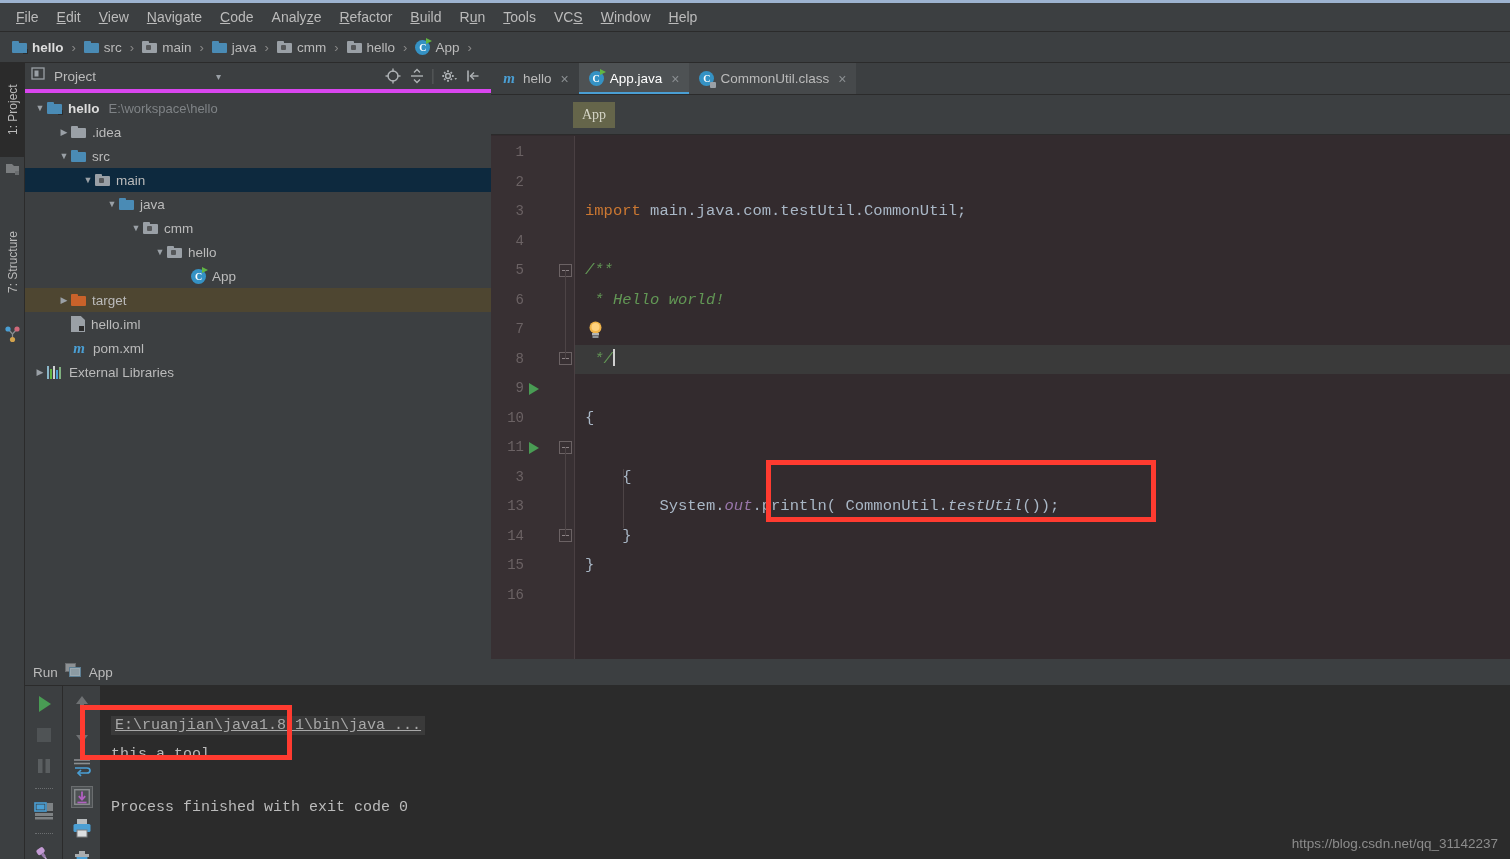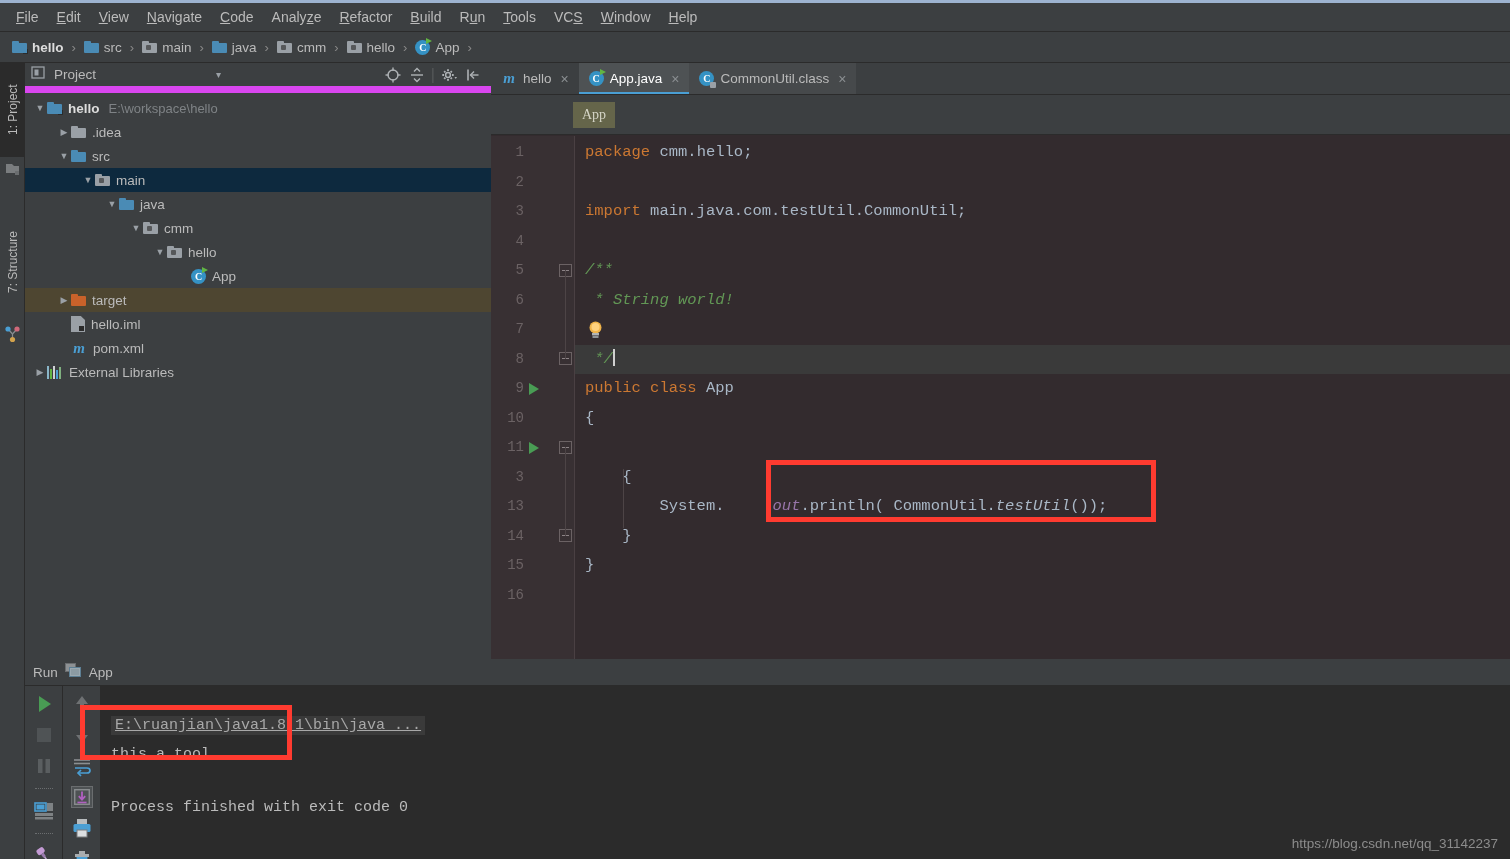--- a/index.html
+++ b/index.html
@@ -108,21 +108,21 @@
     position:absolute; left:5px; width:15px; height:15px;
   }
 
   
   .projwin {
     position:absolute; left:25px; top:63px; width:466px; height:596px;
     background:#3c3f41;
   }
   .projhead {
     height:30px; display:flex; align-items:center;
-    border-bottom:7px solid #d946ef; padding:0 6px;
+    border-bottom:4px solid #d946ef; padding:0 6px;
     background:#3c3f41;
   }
   .projhead .title {
     color:#bbbbbb; font-size:13.5px; margin-left:7px;
   }
   .projhead .spacer { flex:1; }
   .hdr-ic { width:18px; height:18px; margin:0 3px; position:relative; cursor:default; }
 
   .tree {
     position:absolute; top:31px; left:0; right:0; bottom:0;
@@ -216,21 +216,21 @@
     font-family:"Liberation Mono", monospace; font-size:15.5px;
   }
   .cl {
     position:absolute; left:0; right:0; height:29.5px; line-height:29.5px;
     white-space:pre; padding-left:10px; color:#a9b7c6;
   }
   .cl.hl { background:#3a3a3a; }
   .kw { color:#cc7832; }
   .txt { color:#a9b7c6; }
   .cmt { color:#629755; font-style:italic; }
-  .stat { color:#9876aa; font-style:italic;margin-left:48px; }
+  .stat { color:#9876aa; font-style:italic; }
   .statm { color:#a9b7c6; font-style:italic; }
   .caret {
     display:inline-block; width:2px; height:17px; background:#d0d0d0;
     vertical-align:-3px;
   }
   .indentguide {
     position:absolute; width:1px; background:#4d4446;
   }
 
   
@@ -547,29 +547,27 @@
           <div class="gln" style="top: 326.5px; line-height: 29.5px;">3</div>
           <div class="gln" style="top: 356px; line-height: 29.5px;">13</div>
           <div class="gln" style="top: 385.5px; line-height: 29.5px;">14</div>
           <div class="foldmark" style="top: 393.25px;">
             <span></span>
           </div>
           <div class="gln" style="top: 415px; line-height: 29.5px;">15</div>
           <div class="gln" style="top: 444.5px; line-height: 29.5px;">16</div>
         </div>
       <div class="codelines" id="codelines">
-          <div class="cl" style="top: 2px;"><span class="kw">package</span><span class="txt"> cmm.hello;</span></div>
           <div class="cl" style="top: 31.5px;"></div>
           <div class="cl" style="top: 61px;"><span class="kw">import</span><span class="txt"> main.java.com.testUtil.CommonUtil;</span></div>
           <div class="cl" style="top: 90.5px;"></div>
           <div class="cl" style="top: 120px;"><span class="cmt">/**</span></div>
-          <div class="cl" style="top: 149.5px;"><span class="cmt"> * String world!</span></div>
+          <div class="cl" style="top: 149.5px;"><span class="cmt"> * Hello world!</span></div>
           <div class="cl" style="top: 179px;"></div>
           <div class="cl hl" style="top: 208.5px;"><span class="cmt"> */</span><span class="caret"></span></div>
-          <div class="cl" style="top: 238px;"><span class="kw">public class</span><span class="txt"> App</span></div>
           <div class="cl" style="top: 267.5px;"><span class="txt">{</span></div>
           <div class="cl" style="top: 326.5px;"><span class="txt">    {</span></div>
           <div class="cl" style="top: 356px;"><span class="txt">        System.</span><span class="stat">out</span><span class="txt">.println( CommonUtil.</span><span class="statm">testUtil</span><span class="txt">());</span></div>
           <div class="cl" style="top: 385.5px;"><span class="txt">    }</span></div>
           <div class="cl" style="top: 415px;"><span class="txt">}</span></div>
           <div class="cl" style="top: 444.5px;"></div>
           <div class="indentguide" style="left: -10px; top: 134px; height: 88.5px;"></div>
           <div class="indentguide" style="left: -10px; top: 311px; height: 88.5px;"></div>
           <div class="indentguide" style="left: 48px; top: 332.5px; height: 59px;"></div>
           <div style="position: absolute; left: 12px; top: 184px; width: 17px; height: 19px;"><svg width="17" height="19" viewBox="0 0 17 19">

